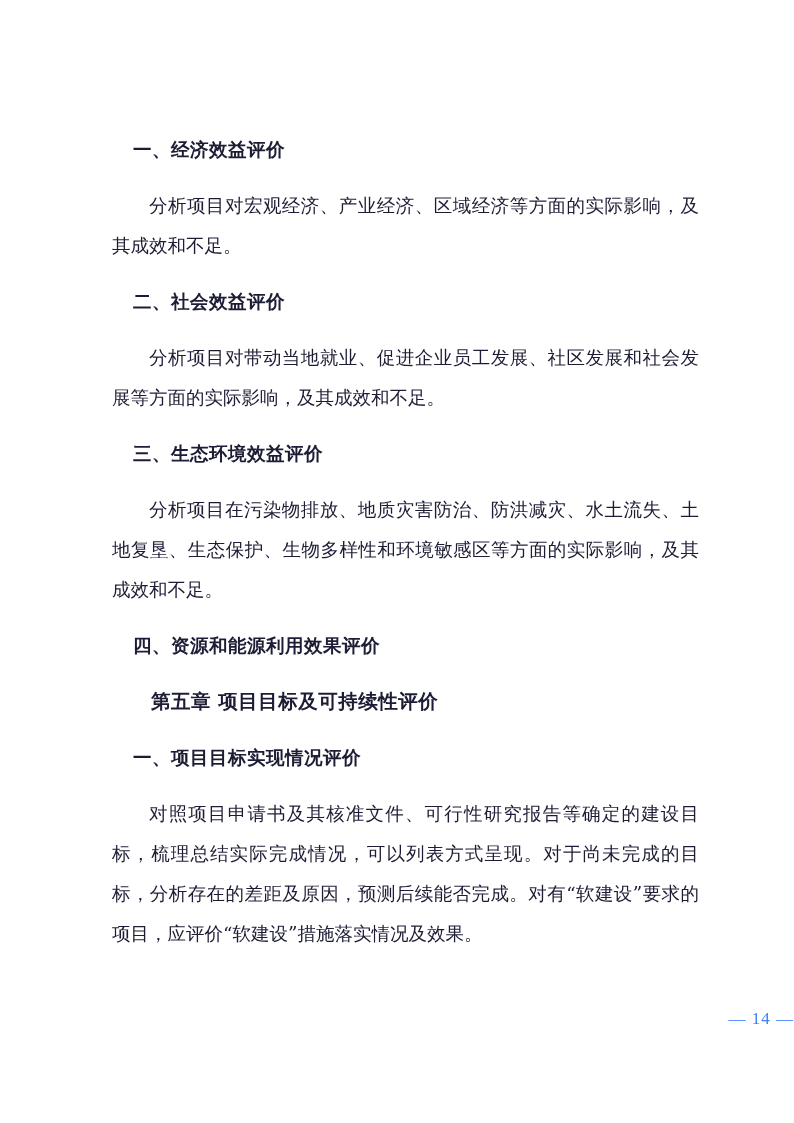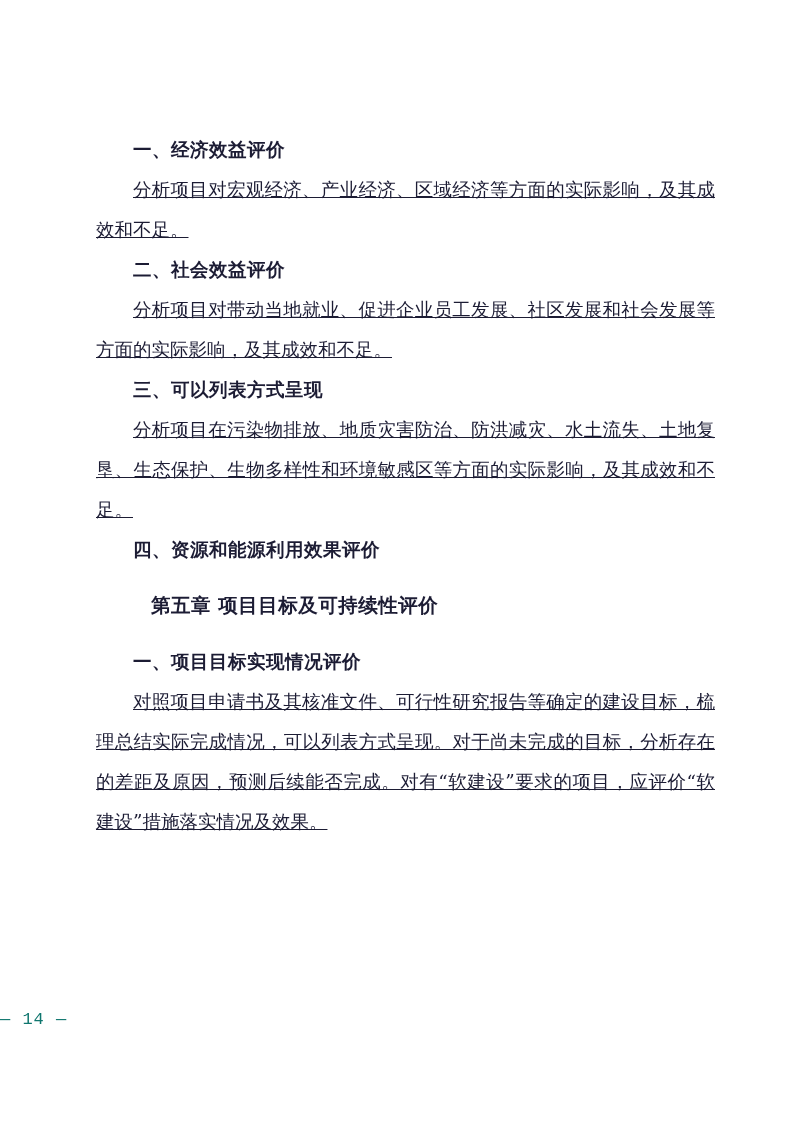--- a/index.html
+++ b/index.html
@@ -39,48 +39,47 @@
   .chapter-heading {
     font-weight: bold;
     text-indent: 2em;
     margin: 16px;
     font-size: 19.5px;
     font-family: "DejaVu Sans", "Liberation Sans", sans-serif;
     letter-spacing: 0.5px;
   }
   .para {
     text-indent: 2em;
-    margin: 0;
-    text-decoration: underline;
+    margin: 16px;
   }
   .footer {
     position: absolute;
     left: 0;
     right: 0;
     bottom: 94px;
-    text-align: left;
+    text-align: right;
     font-size: 17px;
-    color: #0f766e;
-    font-family: Liberation Mono, monospace;
+    color: #3b82f6;
+    font-family: Liberation Serif, serif;
     letter-spacing: 1px;
   }
 </style>
 </head>
 <body>
 
 <div class="page">
   <div class="doc-body">
 
     <p class="heading">一、经济效益评价</p>
     <p class="para">分析项目对宏观经济、产业经济、区域经济等方面的实际影响，及其成效和不足。</p>
 
     <p class="heading">二、社会效益评价</p>
     <p class="para">分析项目对带动当地就业、促进企业员工发展、社区发展和社会发展等方面的实际影响，及其成效和不足。</p>
 
-    <p class="heading">三、可以列表方式呈现</p>
+    <p class="heading">三、生态环境效益评价</p>
     <p class="para">分析项目在污染物排放、地质灾害防治、防洪减灾、水土流失、土地复垦、生态保护、生物多样性和环境敏感区等方面的实际影响，及其成效和不足。</p>
 
     <p class="heading">四、资源和能源利用效果评价</p>
 
 
     <p class="chapter-heading">第五章  项目目标及可持续性评价</p>
 
     <p class="heading">一、项目目标实现情况评价</p>
     <p class="para">对照项目申请书及其核准文件、可行性研究报告等确定的建设目标，梳理总结实际完成情况，可以列表方式呈现。对于尚未完成的目标，分析存在的差距及原因，预测后续能否完成。对有“软建设”要求的项目，应评价“软建设”措施落实情况及效果。</p>
 

